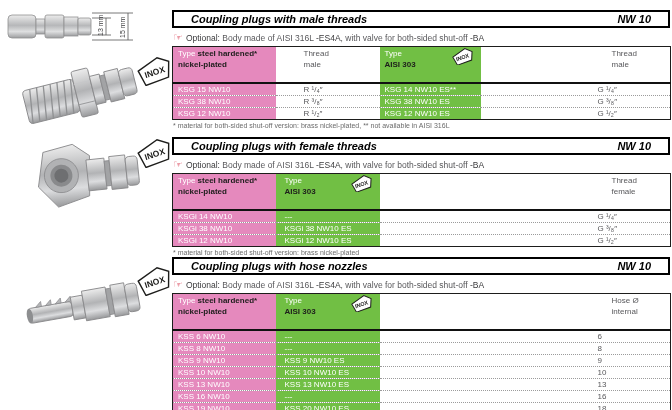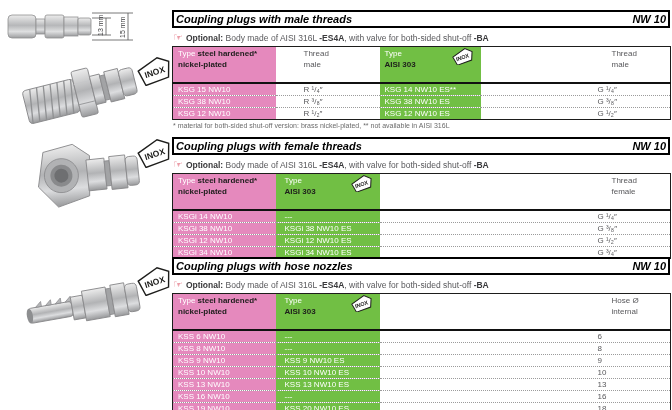--- a/index.html
+++ b/index.html
@@ -6,28 +6,28 @@
   body {
     width:672px; height:410px; position:relative; overflow:hidden;
     background:#fff; font-family:"Liberation Sans", sans-serif;
   }
   
   .photo { position:absolute; }
   
   .section { position:absolute; left:172px; width:498px; }
   .bar {
     border:2px solid #000; height:18px; box-sizing:border-box;
-    display:flex; justify-content:space-between; align-items:center; padding:0 2px;
+    display:flex; justify-content:space-between; align-items:center; padding:0 17px;
     background:#fff;
     gap:28px;
   }
   .bar span { font-weight:bold; font-style:italic; font-size:11px; color:#000; white-space:nowrap; }
   .optional { font-size:8.5px; color:#58585b; margin:3px 0 3px 1px; height:12px; line-height:12px; white-space:nowrap; }
   .hand { color:#d9465a; font-size:11px; margin-right:3px; font-style:normal; }
-  .optb { font-weight:bold; color:#3a3a3c; }
+  .optb { font-weight:normal; color:#3a3a3c; }
   table.ptable {
     border-collapse:collapse; width:498px; table-layout:fixed;
     border:1.2px solid #1d1d1b; background:#fff;
   }
   .ptable th, .ptable td {
     font-size:8px; text-align:left; padding:0 0 0 5px;
     overflow:hidden; white-space:nowrap; box-sizing:border-box;
   }
   .ptable td { height:11px; line-height:11px; color:#58585b; }
   .ptable thead th {
@@ -290,25 +290,20 @@
         <tr>
           <td class="c-pink">KSGi 38 NW10</td>
           <td class="c-green pad9">KSGi 38 NW10 ES</td>
           <td class="c-last2">G ³/₈″</td>
         </tr>
         <tr>
           <td class="c-pink">KSGi 12 NW10</td>
           <td class="c-green pad9">KSGi 12 NW10 ES</td>
           <td class="c-last2">G ¹/₂″</td>
         </tr>
-        <tr>
-          <td class="c-pink">KSGi 34 NW10</td>
-          <td class="c-green pad9">KSGi 34 NW10 ES</td>
-          <td class="c-last2">G ³/₄″</td>
-        </tr>
       </tbody>
   </table>
   <div class="footnote">* material for both-sided shut-off version: brass nickel-plated</div>
 </div>
 
 <div class="section" style="top:257px;">
   <div class="bar">
     <span>Coupling plugs with hose nozzles</span>
     <span>NW 10</span>
   </div>

